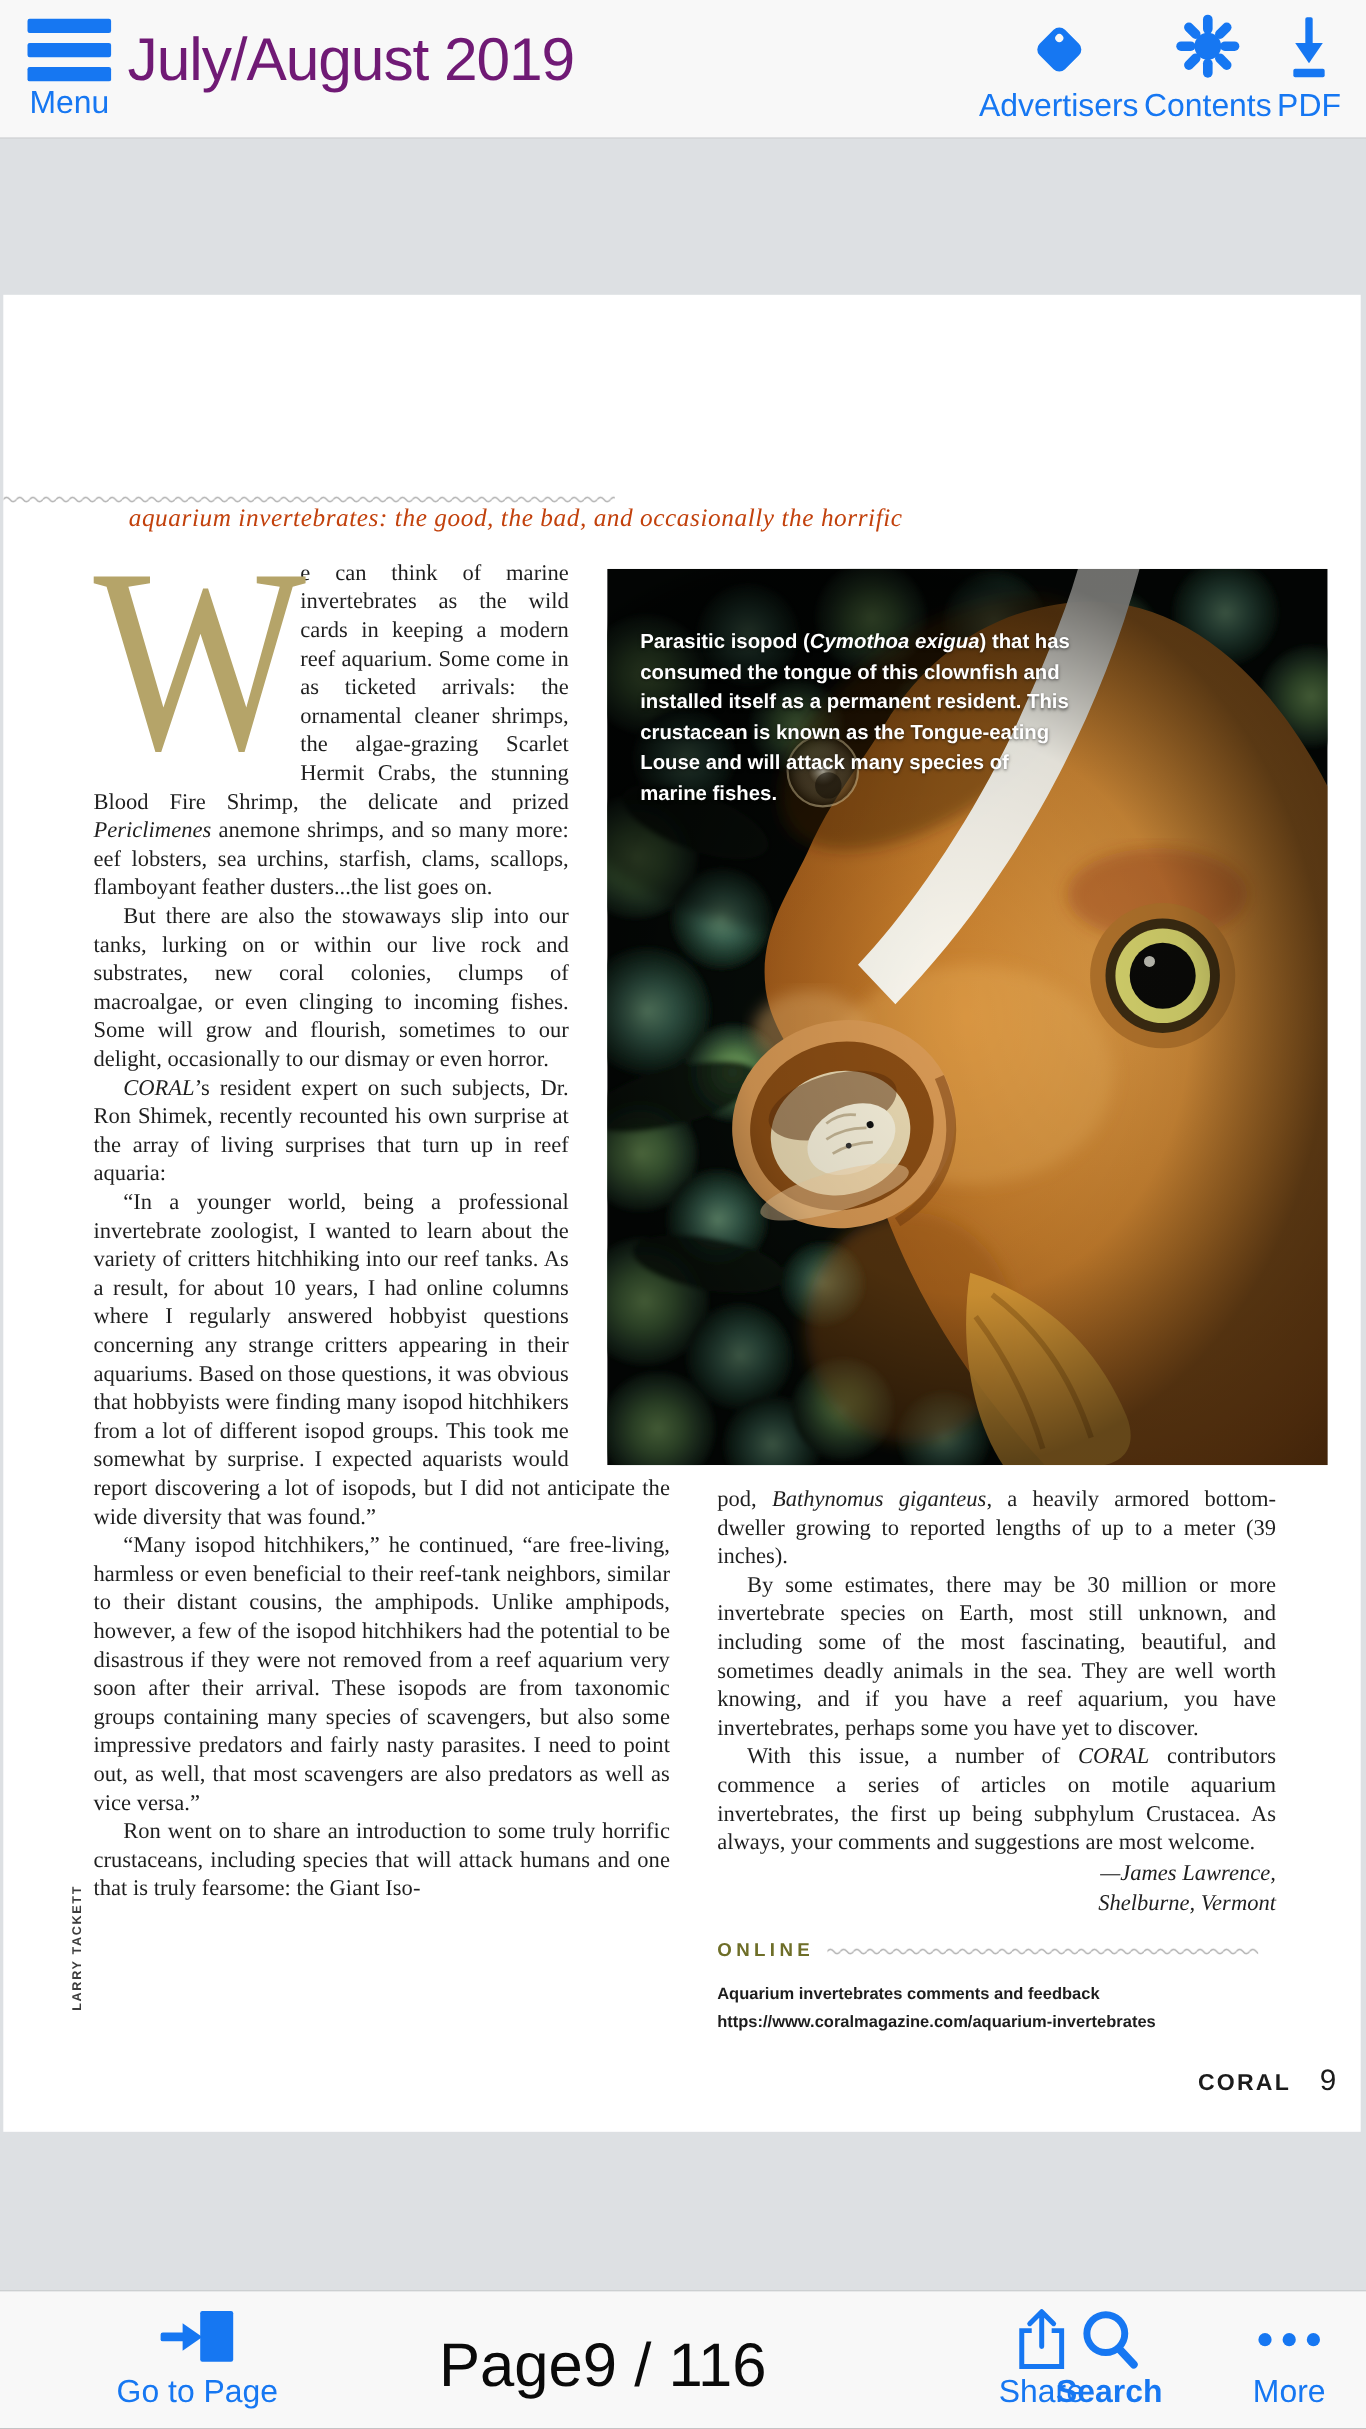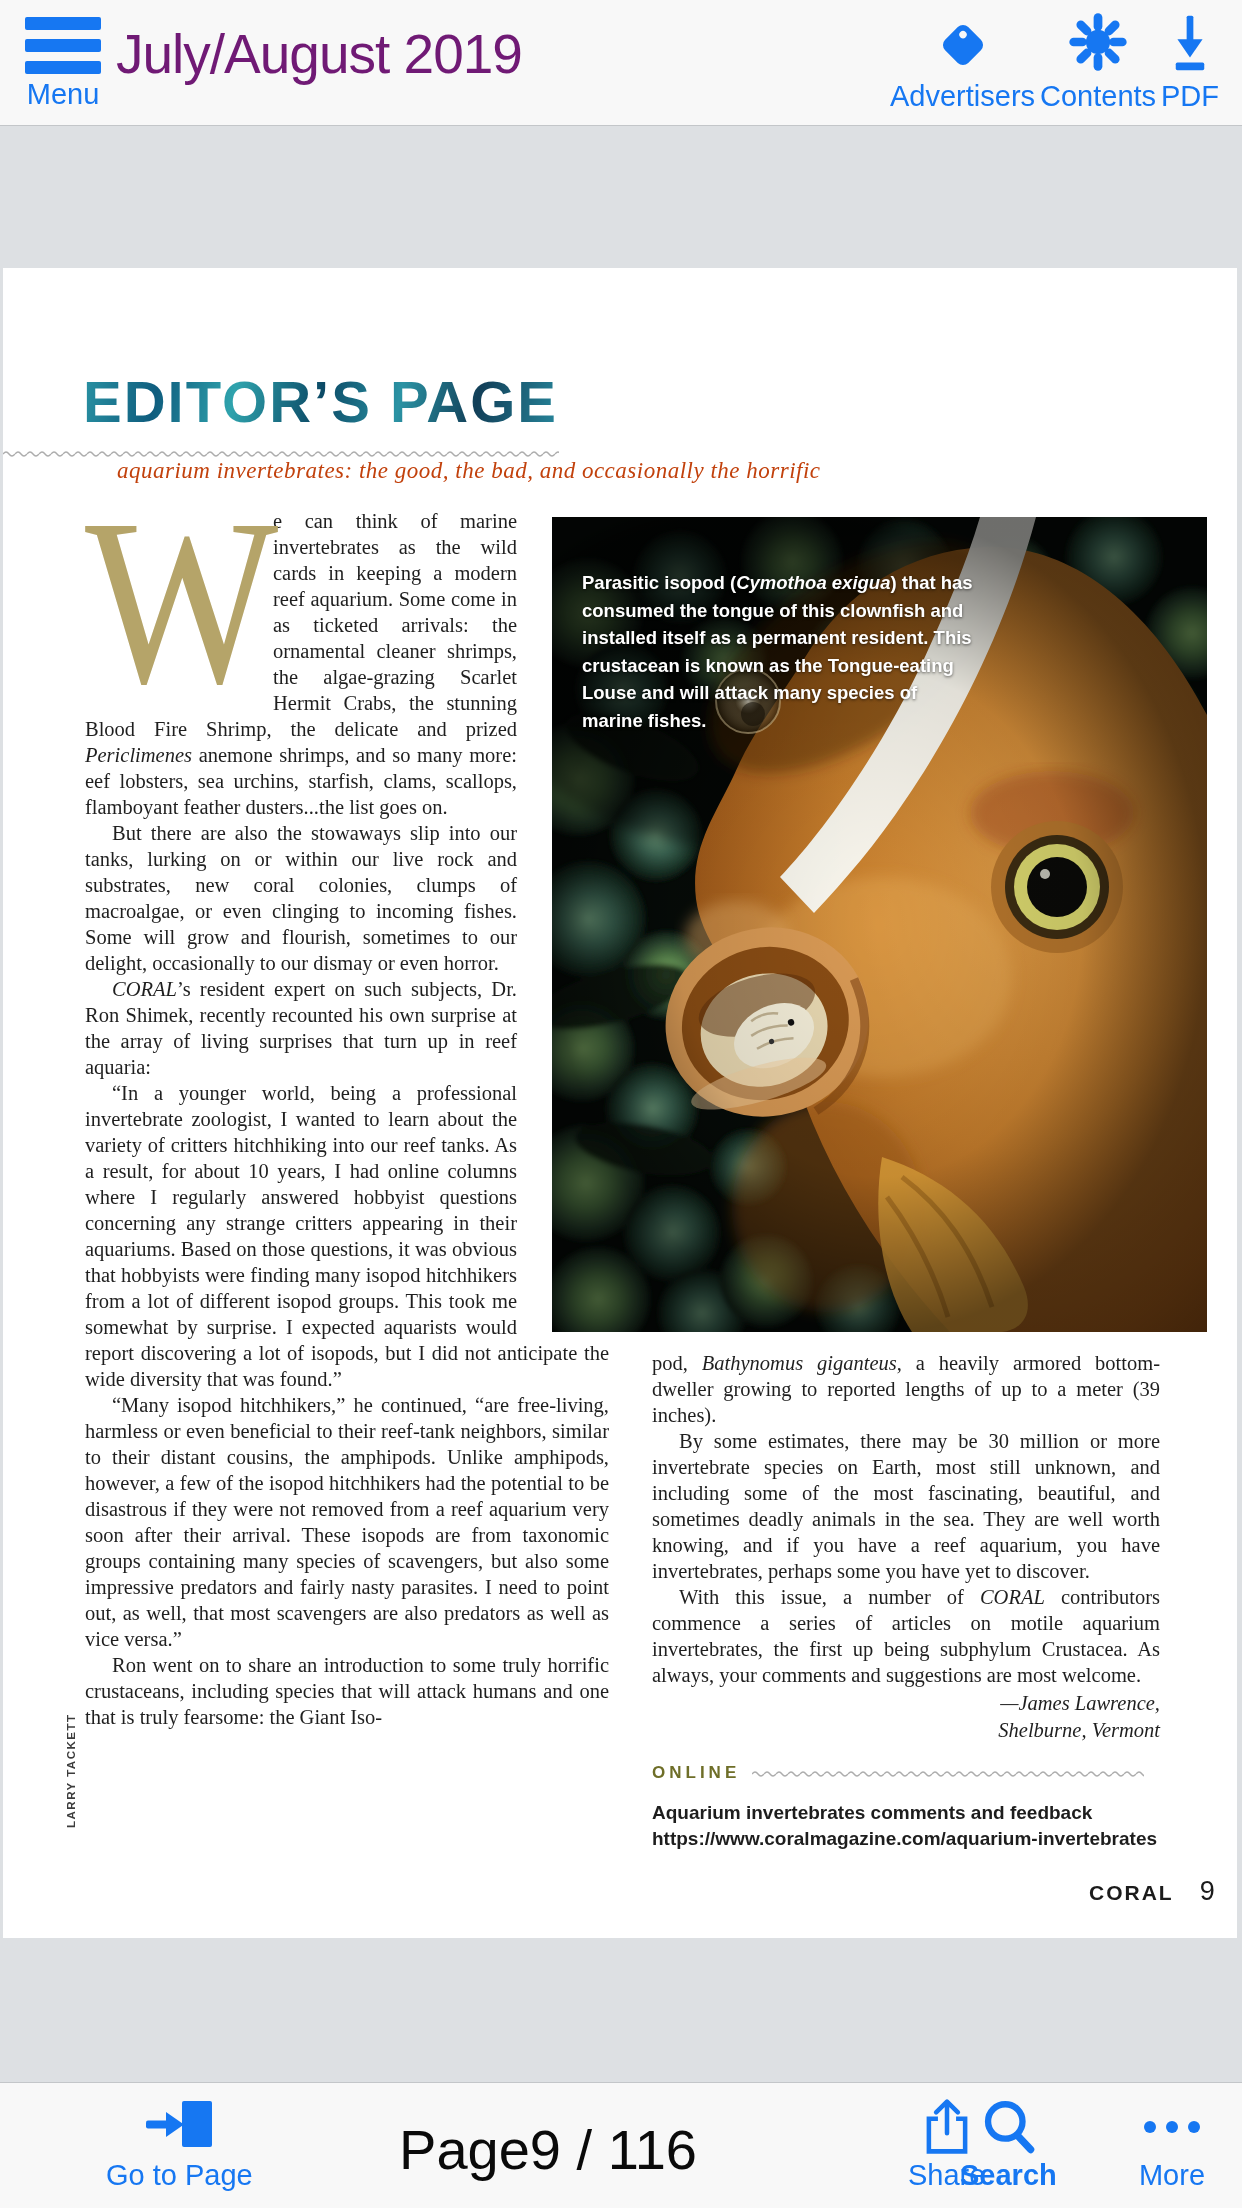--- a/index.html
+++ b/index.html
@@ -35,21 +35,21 @@
   .col-left{left:82px;top:240px;width:524px;}
   .col-right{left:649px;top:1082px;width:508px;}
   .ph-spacer{float:right;width:92px;height:830px;}
   .dropcap{float:left;width:188px;height:188px;font-family:"Liberation Serif",serif;
            font-size:238px;line-height:186px;color:#b5a469;transform:scaleX(.86);transform-origin:left top;}
   .signature{text-align:right;font-style:italic;line-height:27px;margin-top:2px;}
 
   .online{margin-top:16px;font-family:"Liberation Sans",sans-serif;}
   .online-head{display:flex;align-items:center;gap:12px;}
   .online-label{font-size:17px;font-weight:bold;letter-spacing:4px;color:#6e6e28;}
-  .online-lines{margin-top:14px;font-size:19px;font-weight:bold;color:#1d1d1d;line-height:26px;text-align:left;}
+  .online-lines{margin-top:14px;font-size:15px;font-weight:bold;color:#1d1d1d;line-height:26px;text-align:left;}
 
   .photo{position:absolute;left:549px;top:249px;width:655px;height:815px;overflow:hidden;}
   .photo svg{display:block;}
   .caption{position:absolute;left:30px;top:52px;width:392px;color:#fff;font-size:18.5px;font-weight:bold;
            line-height:27.5px;font-family:"Liberation Sans",sans-serif;text-shadow:0 1px 3px rgba(0,0,0,.6);
            text-align:left;}
   .caption em{font-style:italic;}
 
   .credit{position:absolute;left:62px;top:1560px;transform:rotate(-90deg);transform-origin:left top;
           font-size:11.5px;font-weight:bold;letter-spacing:1.5px;color:#3c3c3c;white-space:nowrap;}
@@ -106,21 +106,20 @@
         <rect class="blue" x="28" y="2" width="8" height="32" rx="2"></rect>
         <polygon class="blue" points="17,30 47,30 32,52"></polygon>
         <rect class="blue" x="15" y="58" width="34" height="9" rx="2"></rect>
       </svg>
       <div class="lbl">PDF</div>
     </div>
   </div>
 
   <div class="page">
 
-    <div class="ep-title">EDITOR’S PAGE</div>
 
     <svg class="rule1" width="556" height="10">
       <defs>
         <pattern id="wavep" width="12" height="10" patternUnits="userSpaceOnUse">
           <path d="M0 6 Q3 2 6 6 Q9 10 12 6" fill="none" stroke="#adadad" stroke-width="1.4"></path>
         </pattern>
       </defs>
       <rect width="556" height="10" fill="url(#wavep)"></rect>
     </svg>
 

